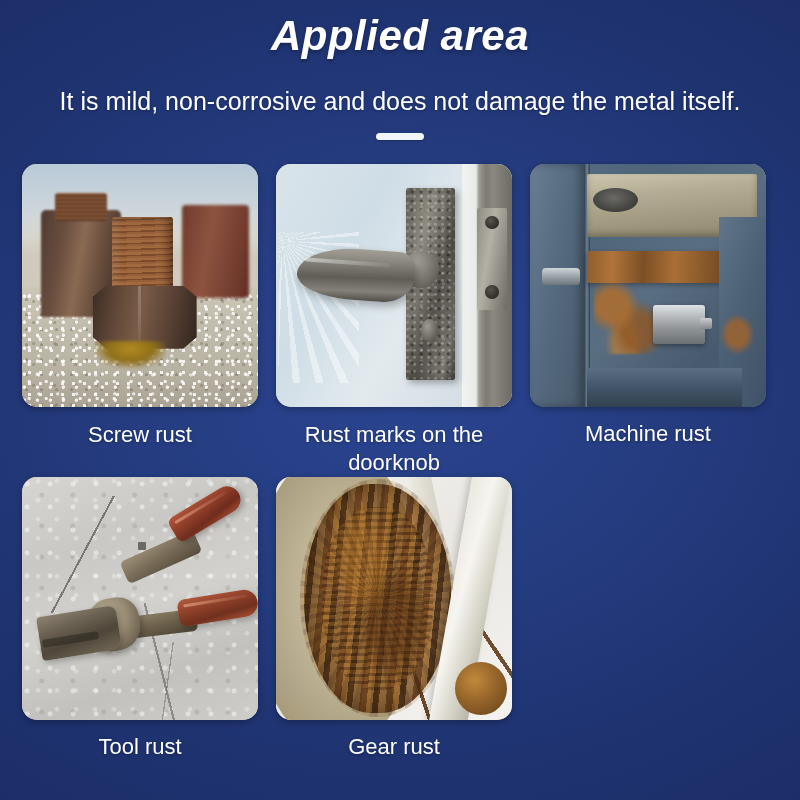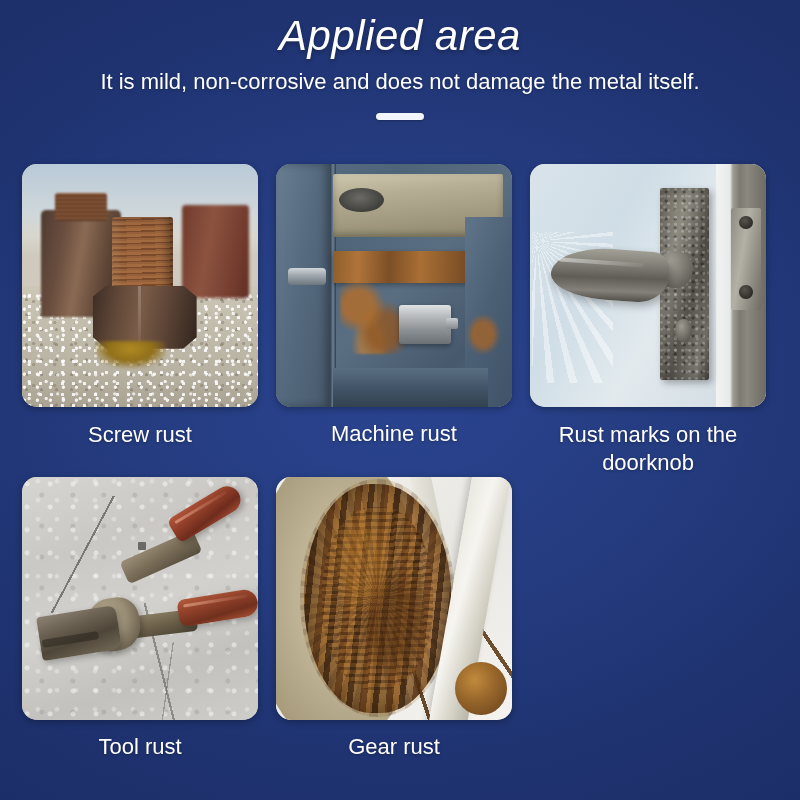--- a/index.html
+++ b/index.html
@@ -16,31 +16,31 @@
       radial-gradient(ellipse 90% 70% at 50% 48%, #2a4490 0%, #253c80 38%, #1f3371 68%, #1b2d66 100%);
     color:#fff;
     position:relative;
   }
 
   
   .header { width:100%; padding-top:12px; text-align:center; }
 
   .title {
     font-size:42px;
-    font-weight:normal;
+    font-weight:bold;
     font-style:italic;
     letter-spacing:0.5px;
     line-height:1.15;
     text-shadow:0 2px 4px rgba(0,0,0,.32);
     white-space:nowrap;
   }
 
   .subtitle {
-    margin-top:9px;
-    font-size:22px;
+    margin-top:26px;
+    font-size:25px;
     font-weight:400;
     line-height:1.2;
     text-shadow:0 1px 3px rgba(0,0,0,.28);
     white-space:nowrap;
   }
 
   .divider-wrap { margin-top:17px; display:flex; justify-content:center; }
   .divider {
     width:48px; height:7px;
     background:#f2f5fb;
@@ -520,51 +520,51 @@
       <div class="p1-stain2"></div>
       <div class="p1-b1"></div>
       <div class="p1-b3"></div>
       <div class="p1-thread"></div>
       <div class="p1-hex"></div>
       <div class="p1-stain"></div>
     </div>
     <div class="caption">Screw rust</div>
   </div>
 
+
+  <div class="cell row1">
+    <div class="photo">
+      <div class="layer p3-door"></div>
+      <div class="p3-frost"></div>
+      <div class="p3-jamb"></div>
+      <div class="p3-strike"></div>
+      <div class="p3-plate"></div>
+      <div class="p3-rose"></div>
+      <div class="p3-lever"></div>
+    </div>
+    <div class="caption">Rust marks on the doorknob</div>
+  </div>
 
   <div class="cell row2">
     <div class="photo">
       <div class="layer p4-base"></div>
       <div class="p4-panelL"></div>
       <div class="p4-rails"></div>
       <div class="p4-handleL"></div>
       <div class="p4-topbar"></div>
       <div class="p4-rustbar"></div>
       <div class="p4-rustpatch"></div>
       <div class="p4-cyl"></div>
       <div class="p4-frameR"></div>
       <div class="p4-rustR"></div>
       <div class="p4-bottom"></div>
     </div>
     <div class="caption">Machine rust</div>
   </div>
 
-  <div class="cell row1">
-    <div class="photo">
-      <div class="layer p3-door"></div>
-      <div class="p3-frost"></div>
-      <div class="p3-jamb"></div>
-      <div class="p3-strike"></div>
-      <div class="p3-plate"></div>
-      <div class="p3-rose"></div>
-      <div class="p3-lever"></div>
-    </div>
-    <div class="caption">Rust marks on the doorknob</div>
-  </div>
-
   <div class="cell row2">
     <div class="photo">
       <div class="layer p6-conc"></div>
       <div class="p6-crack1"></div>
       <div class="p6-crack2"></div>
       <div class="p6-crack3"></div>
       <div class="p6-chip"></div>
       <div class="p6-armA"></div>
       <div class="p6-handleA"></div>
       <div class="p6-armB"></div>

